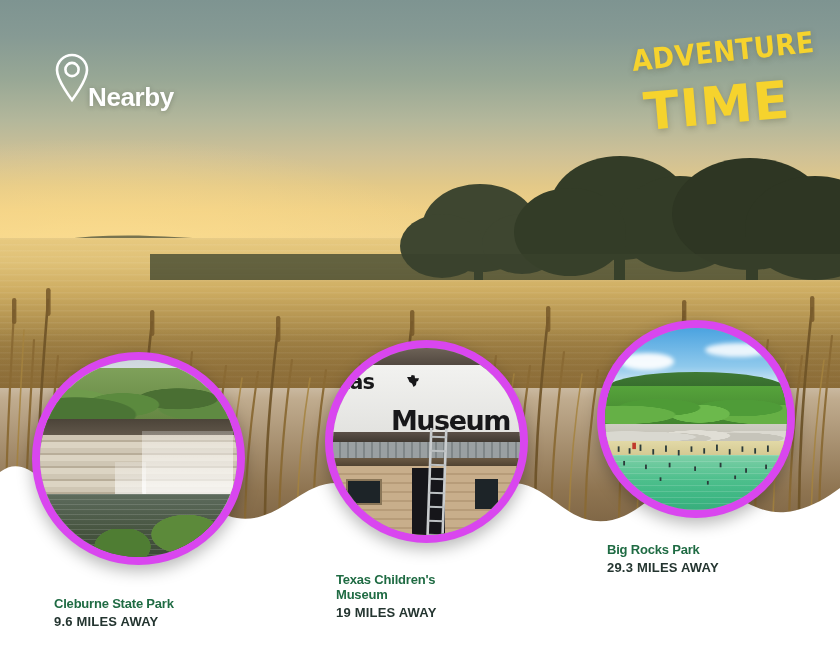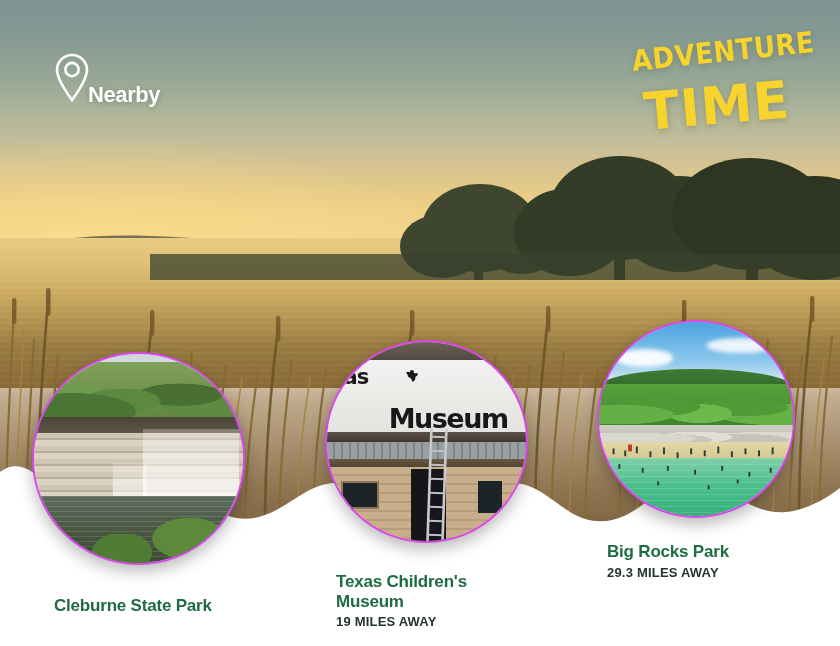--- a/index.html
+++ b/index.html
@@ -65,21 +65,21 @@
     position:absolute; left:0; top:330px; width:840px; height:230px;
     background:linear-gradient(to bottom, rgba(150,110,52,0) 0%, rgba(140,103,50,.55) 30%, rgba(117,85,42,.82) 70%, rgba(96,70,36,.9) 100%);
   }
 
   
   .pin-icon { position:absolute; left:54px; top:52px; width:36px; height:52px; }
   .pin-icon svg{display:block;}
 
   .headline {
     position:absolute; left:88px; top:82px; width:320px;
-    color:#ffffff; font-weight:800; font-size:22px; line-height:1.16;
+    color:#ffffff; font-weight:800; font-size:26px; line-height:1.16;
     letter-spacing:-0.4px;
     text-shadow:0 1px 5px rgba(40,45,35,.30);
   }
   .headline .l2{ display:block; }
 
   
   .badge { position:absolute; right:34px; top:44px; width:176px; height:120px; }
   .badge .bl {
     display:block; color:#f6d32d; font-weight:900;
     text-shadow:0 2px 6px rgba(50,50,20,.25);
@@ -95,21 +95,21 @@
     font-family:"DejaVu Sans", sans-serif;
   }
 
   
   .wave { position:absolute; left:0; top:396px; width:840px; height:250px; pointer-events:none; }
   .wave svg{display:block;}
 
   
   .thumb {
     position:absolute; border-radius:50%; overflow:hidden;
-    border:2px solid #d946ef; background:#f9a8d4;
+    border:8px solid #d946ef; background:#a3a3a3;
     box-shadow:0 6px 16px rgba(0,0,0,.28);
   }
   .thumb .ph { position:absolute; inset:0; }
 
   .thumb1 { left:32px;  top:352px; width:213px; height:213px; }
   .thumb2 { left:325px; top:340px; width:203px; height:203px; }
   .thumb3 { left:597px; top:320px; width:198px; height:198px; }
 
   
   .p1-sky   { position:absolute; left:0; top:0; width:100%; height:14%; background:linear-gradient(#cdd6dd,#e3e8e6); }
@@ -201,21 +201,21 @@
               background:linear-gradient(#e2d9a6,#cfc38b); }
   .p3-water { position:absolute; left:0; top:70%; width:100%; height:34%;
               background:linear-gradient(#7fd0a8,#4dbf8c 40%,#3db683 70%,#34a877); }
   .p3-water-sh{position:absolute; left:0; top:70%; width:100%; height:34%;
               background:repeating-linear-gradient(to bottom, rgba(255,255,255,.14) 0 1px, rgba(0,0,0,0) 1px 6px);}
   .p3-people{ position:absolute; left:0; top:56%; width:100%; height:40%; }
 
   
   .cap { position:absolute; }
   .cap .t {
-    color:#1f6b43; font-weight:800; font-size:17px; line-height:1.16;
+    color:#1f6b43; font-weight:800; font-size:13px; line-height:1.16;
     letter-spacing:-0.2px; white-space:pre-line;
   }
   .cap .d {
     color:#243530; font-weight:800; font-size:13px; letter-spacing:0.2px;
     margin-top:3px;
   }
   .cap1 { left:54px;  top:596px; width:260px; }
   .cap2 { left:336px; top:572px; width:200px; }
   .cap3 { left:607px; top:542px; width:230px; }
 </style>
@@ -473,20 +473,21 @@
             <rect x="142" y="50" width="2" height="4"></rect>
           </g>
           <rect x="30" y="14" width="4" height="7" fill="#c0392b"></rect>
         </svg>
       </div>
     </div>
   </div>
 
   <div class="cap cap1">
     <div class="t">Cleburne State Park</div>
+    <div class="d">9.6 MILES AWAY</div>
   </div>
 
   <div class="cap cap2">
     <div class="t">Texas Children's
 Museum</div>
     <div class="d">19 MILES AWAY</div>
   </div>
 
   <div class="cap cap3">
     <div class="t">Big Rocks Park</div>

